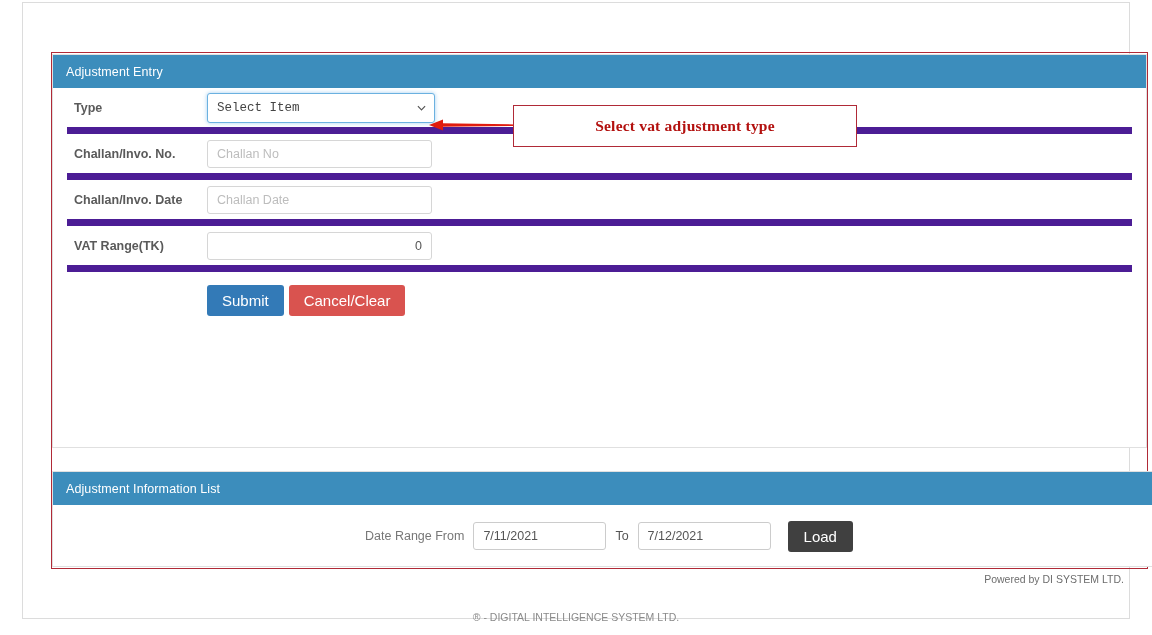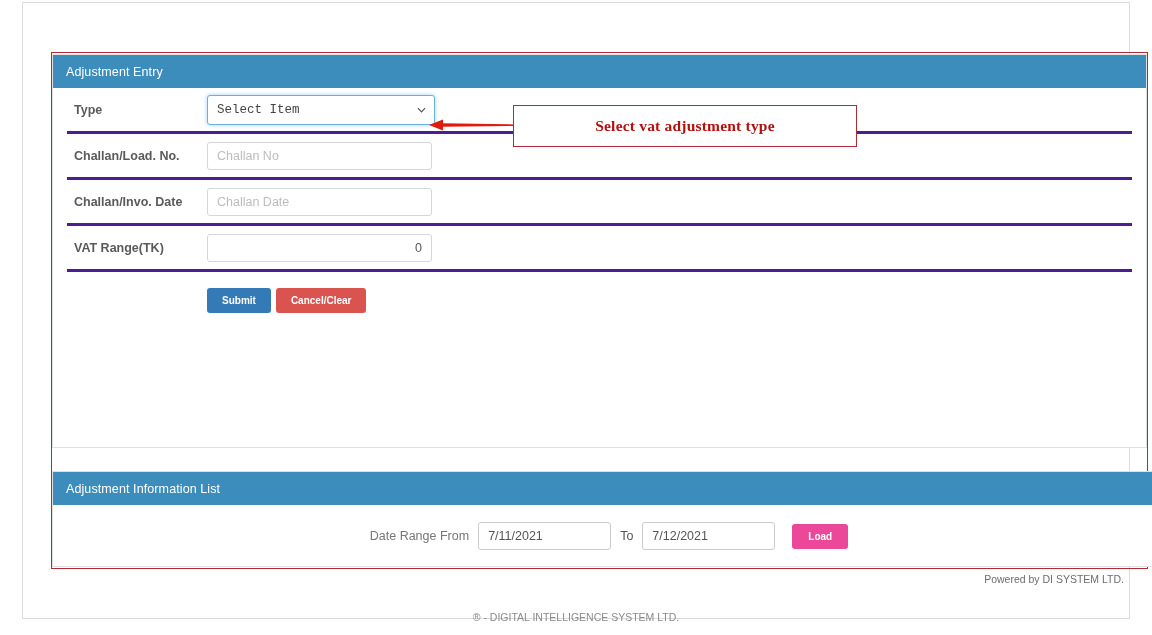--- a/index.html
+++ b/index.html
@@ -45,21 +45,21 @@
     align-items: center;
     padding-left: 13px;
     letter-spacing: .1px;
   }
 
   .panel-body { padding: 0 14px; }
 
   .frow {
     display: flex;
     align-items: center;
-    border-bottom: 3px solid #4c1d95;
+    border-bottom: 7px solid #4c1d95;
     min-height: 46px;
   }
   .frow.tall { min-height: 92px; align-items: flex-start; }
   .frow.last { border-bottom: 1px solid #eceeef; }
   .frow.actions { border-bottom: none; min-height: 56px; }
 
   .flabel {
     width: 140px;
     flex: 0 0 140px;
     font-size: 12.5px;
@@ -111,29 +111,28 @@
     border: 1px solid #d6d6d6;
     border-radius: 3px;
     font-family: "Liberation Sans", sans-serif;
     font-size: 12.5px;
     color: #555; padding: 5px 8px;
     resize: both; outline: none;
   }
 
   .btn {
     border: none; border-radius: 3px;
-    color: #fff; font-size: 10px;
+    color: #fff; font-size: 15px;
     padding: 7px 15px;
     cursor: pointer;
     font-family: "Liberation Sans", sans-serif;
-    font-weight: bold;
   }
   .btn-primary { background: #337ab7; }
   .btn-danger  { background: #d9534f; margin-left: 5px; }
-  .btn-load    { background: #ec4899; padding: 7px 16px; margin-left: 17px; }
+  .btn-load    { background: #404040; padding: 7px 16px; margin-left: 17px; }
 
   
   .callout {
     position: absolute;
     left: 490px; top: 102px;
     width: 344px; height: 42px;
     border: 1.5px solid #b02a37;
     background: #ffffff;
     display: flex; align-items: center; justify-content: center;
     color: #b3110f;
@@ -195,21 +194,21 @@
               <option>Select Item</option>
             </select>
             <svg class="sel-chev" viewBox="0 0 10 10">
               <path d="M1 3 L5 7 L9 3" fill="none" stroke="#555" stroke-width="1.3"></path>
             </svg>
           </span>
         </div>
       </div>
 
       <div class="frow">
-        <div class="flabel">Challan/Load. No.</div>
+        <div class="flabel">Challan/Invo. No.</div>
         <div class="fctrl">
           <input class="inp" type="text" placeholder="Challan No" style="">
         </div>
       </div>
 
       <div class="frow">
         <div class="flabel">Challan/Invo. Date</div>
         <div class="fctrl">
           <input class="inp" type="text" placeholder="Challan Date" style="">
         </div>

